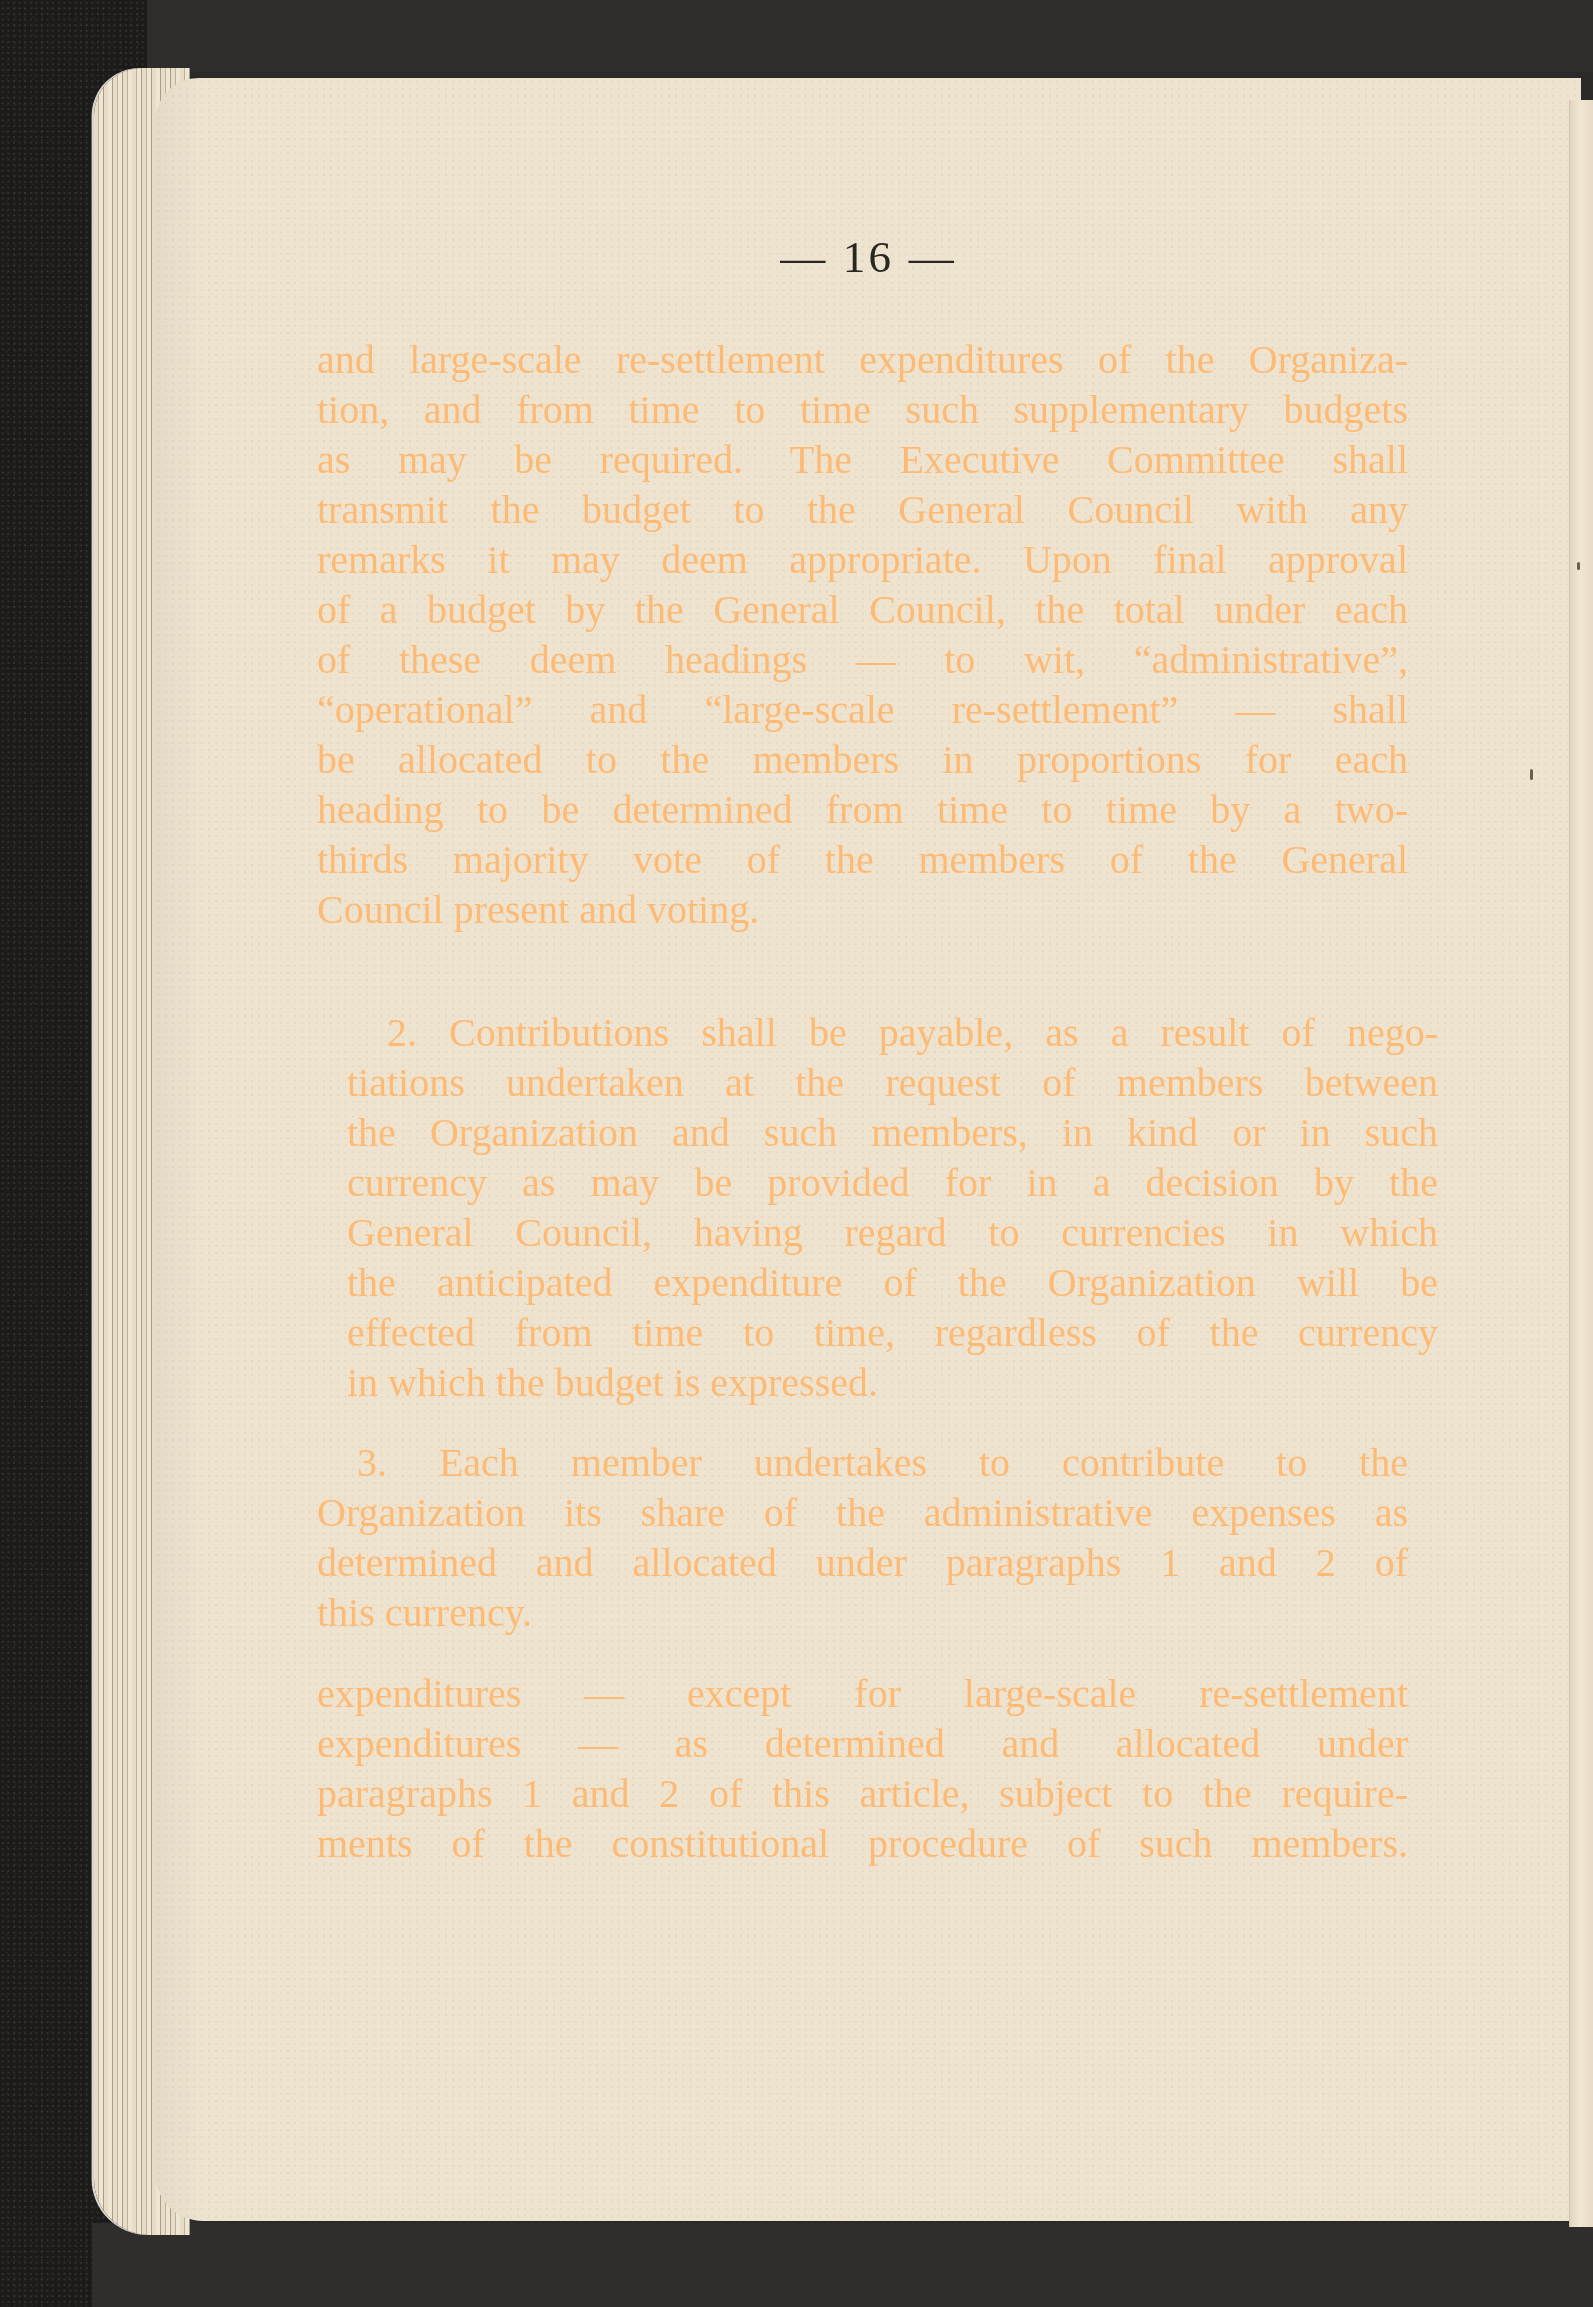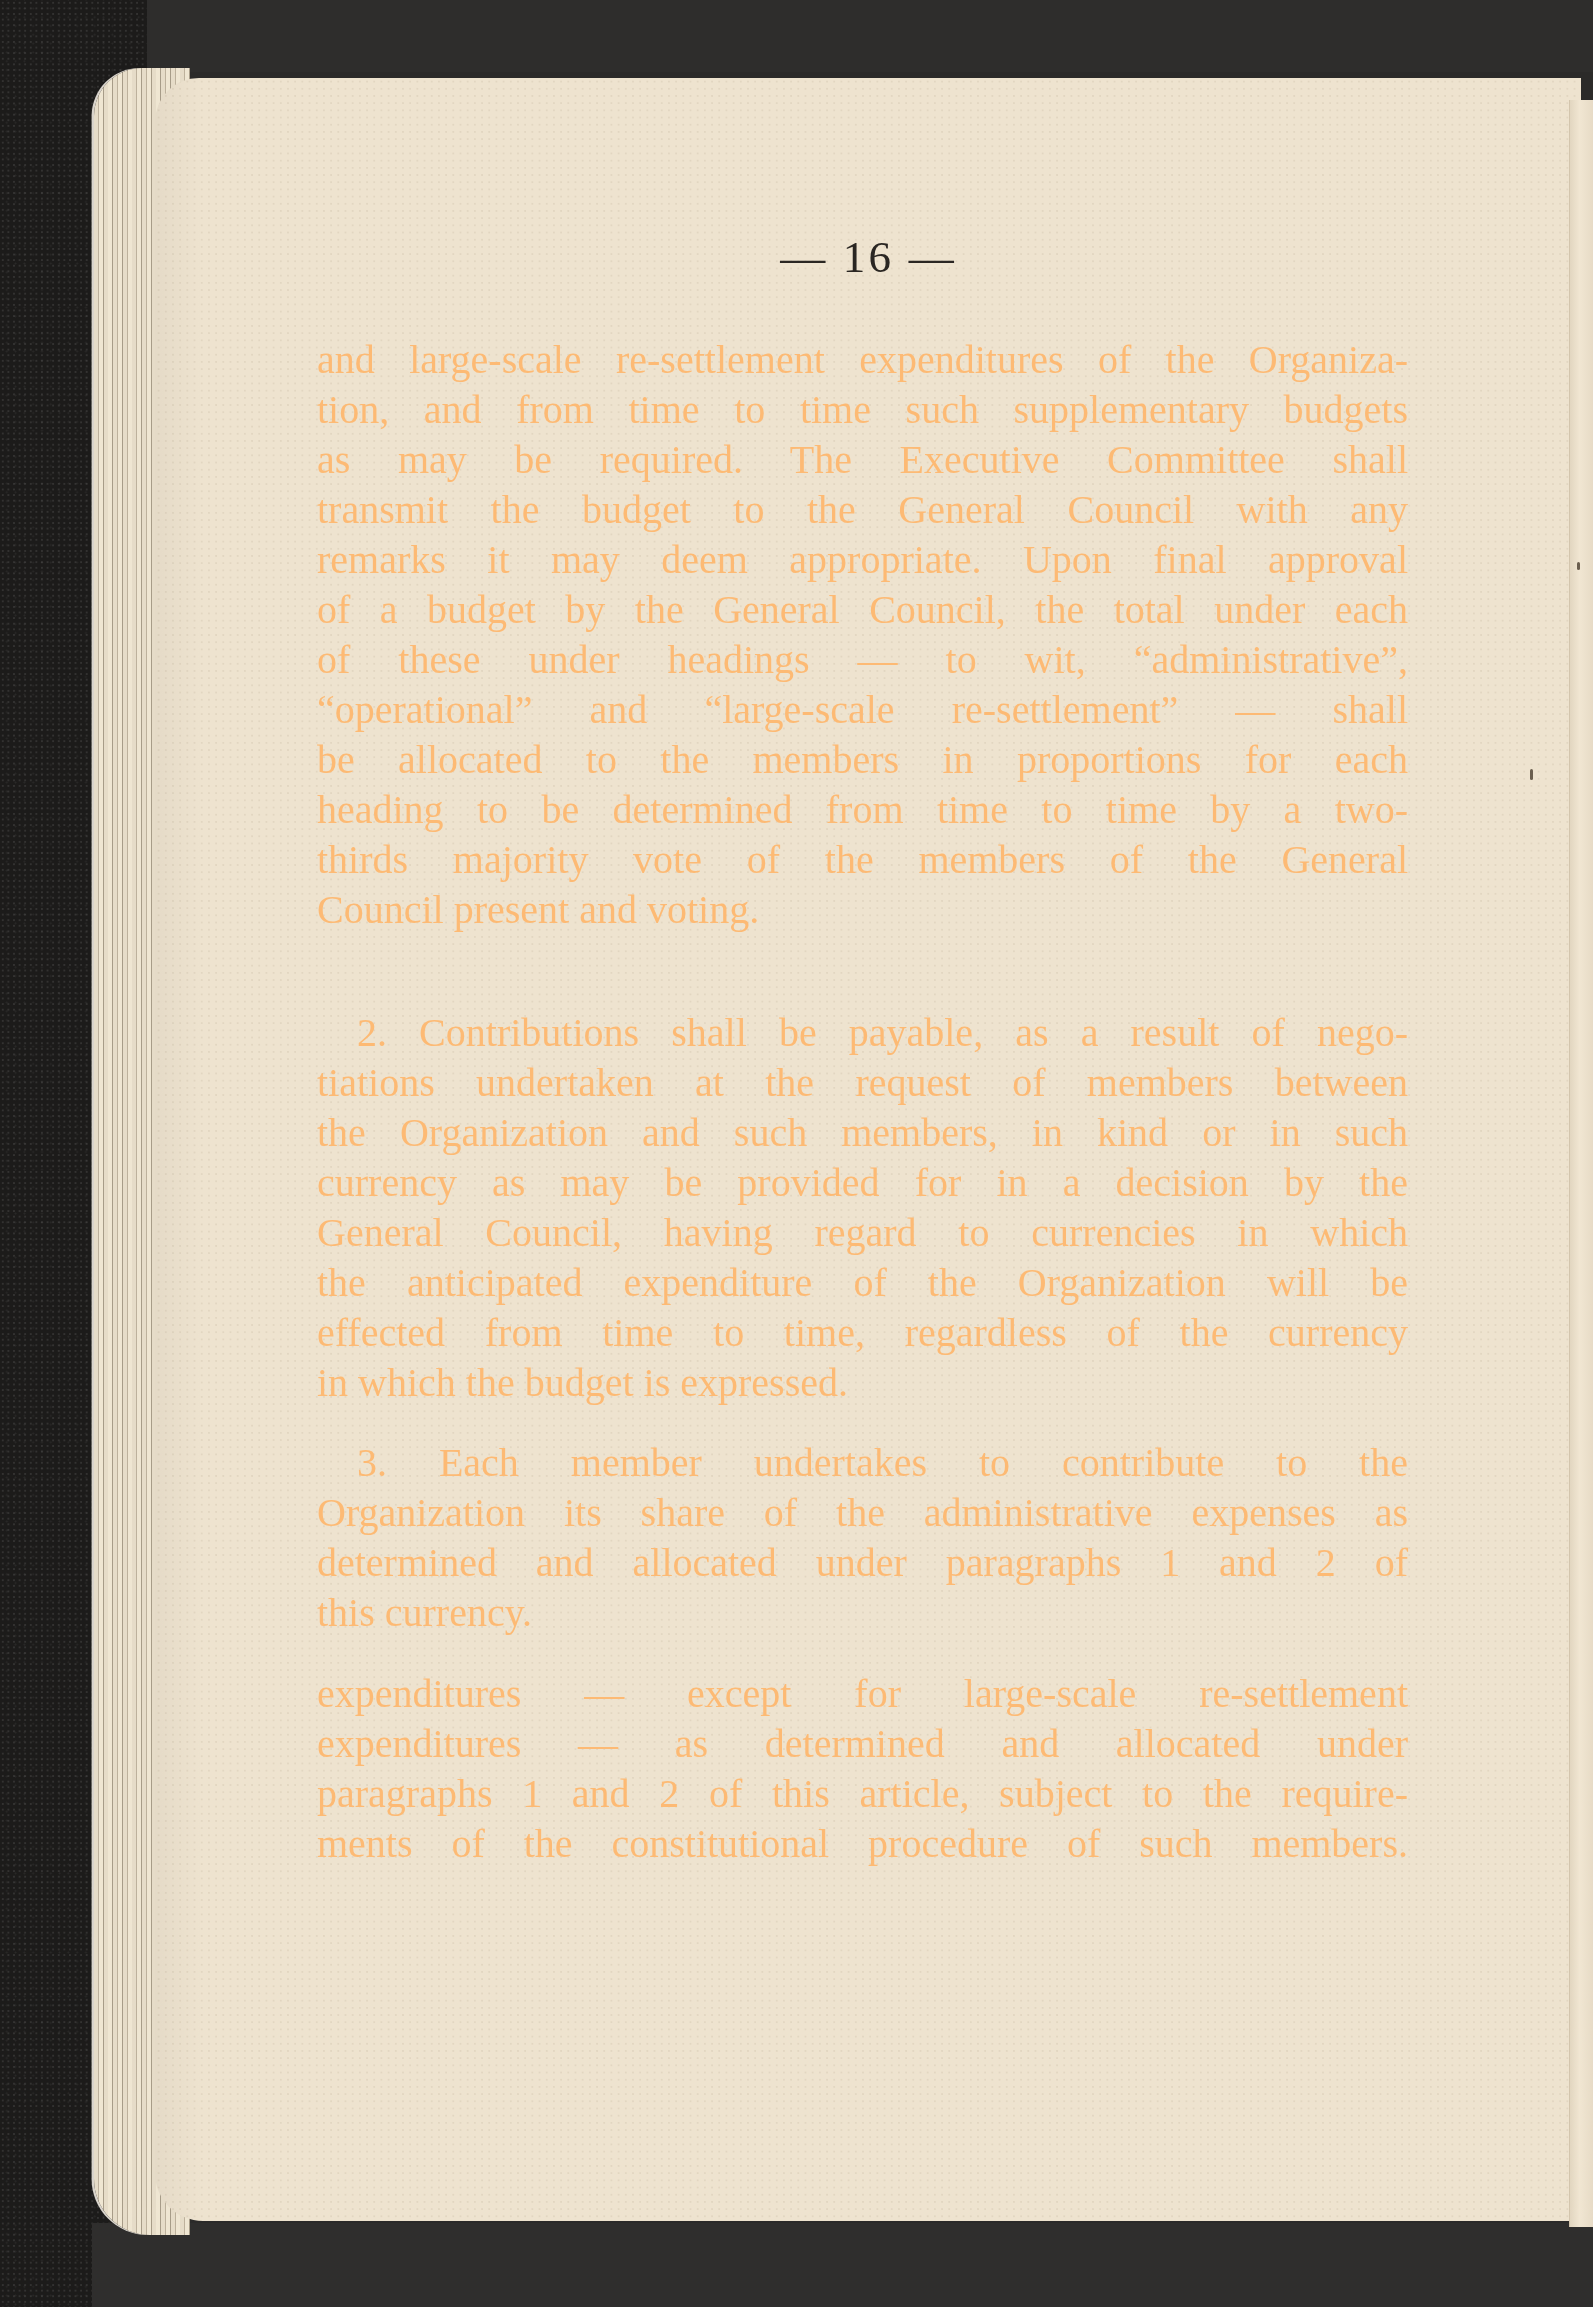--- a/index.html
+++ b/index.html
@@ -95,21 +95,21 @@
     text-align-last: justify;
     white-space: nowrap;
   }
   .line.last {
     text-align-last: left;
   }
   .para-indent {
     padding-left: 40px;
   }
   #p1 { top: 335px; }
-  #p2 { top: 1008px; }
+  #p2 { top: 1008px; margin-left: 30px; }
   #p3 { top: 1438px; }
   #p4 { top: 1669px; }
   .speck {
     position: absolute;
     width: 3.2px; height: 8px;
     background: #6a5e4e;
     border-radius: 1.6px;
   }
 </style>
 </head>
@@ -124,21 +124,21 @@
 
 <div class="page-number">— 16 —</div>
 
 <div class="text-block" id="p1">
   <span class="line">and large-scale re-settlement expenditures of the Organiza-</span>
   <span class="line">tion, and from time to time such supplementary budgets</span>
   <span class="line">as may be required.  The Executive Committee shall</span>
   <span class="line">transmit the budget to the General Council with any</span>
   <span class="line">remarks it may deem appropriate.  Upon final approval</span>
   <span class="line">of a budget by the General Council, the total under each</span>
-  <span class="line">of these under headings — to wit, “administrative”,</span>
+  <span class="line">of these deem headings — to wit, “administrative”,</span>
   <span class="line">“operational” and “large-scale re-settlement” — shall</span>
   <span class="line">be allocated to the members in proportions for each</span>
   <span class="line">heading to be determined from time to time by a two-</span>
   <span class="line">thirds majority vote of the members of the General</span>
   <span class="line last">Council present and voting.</span>
 </div>
 
 <div class="text-block" id="p2">
   <span class="line para-indent">2.  Contributions shall be payable, as a result of nego-</span>
   <span class="line">tiations undertaken at the request of members between</span>

